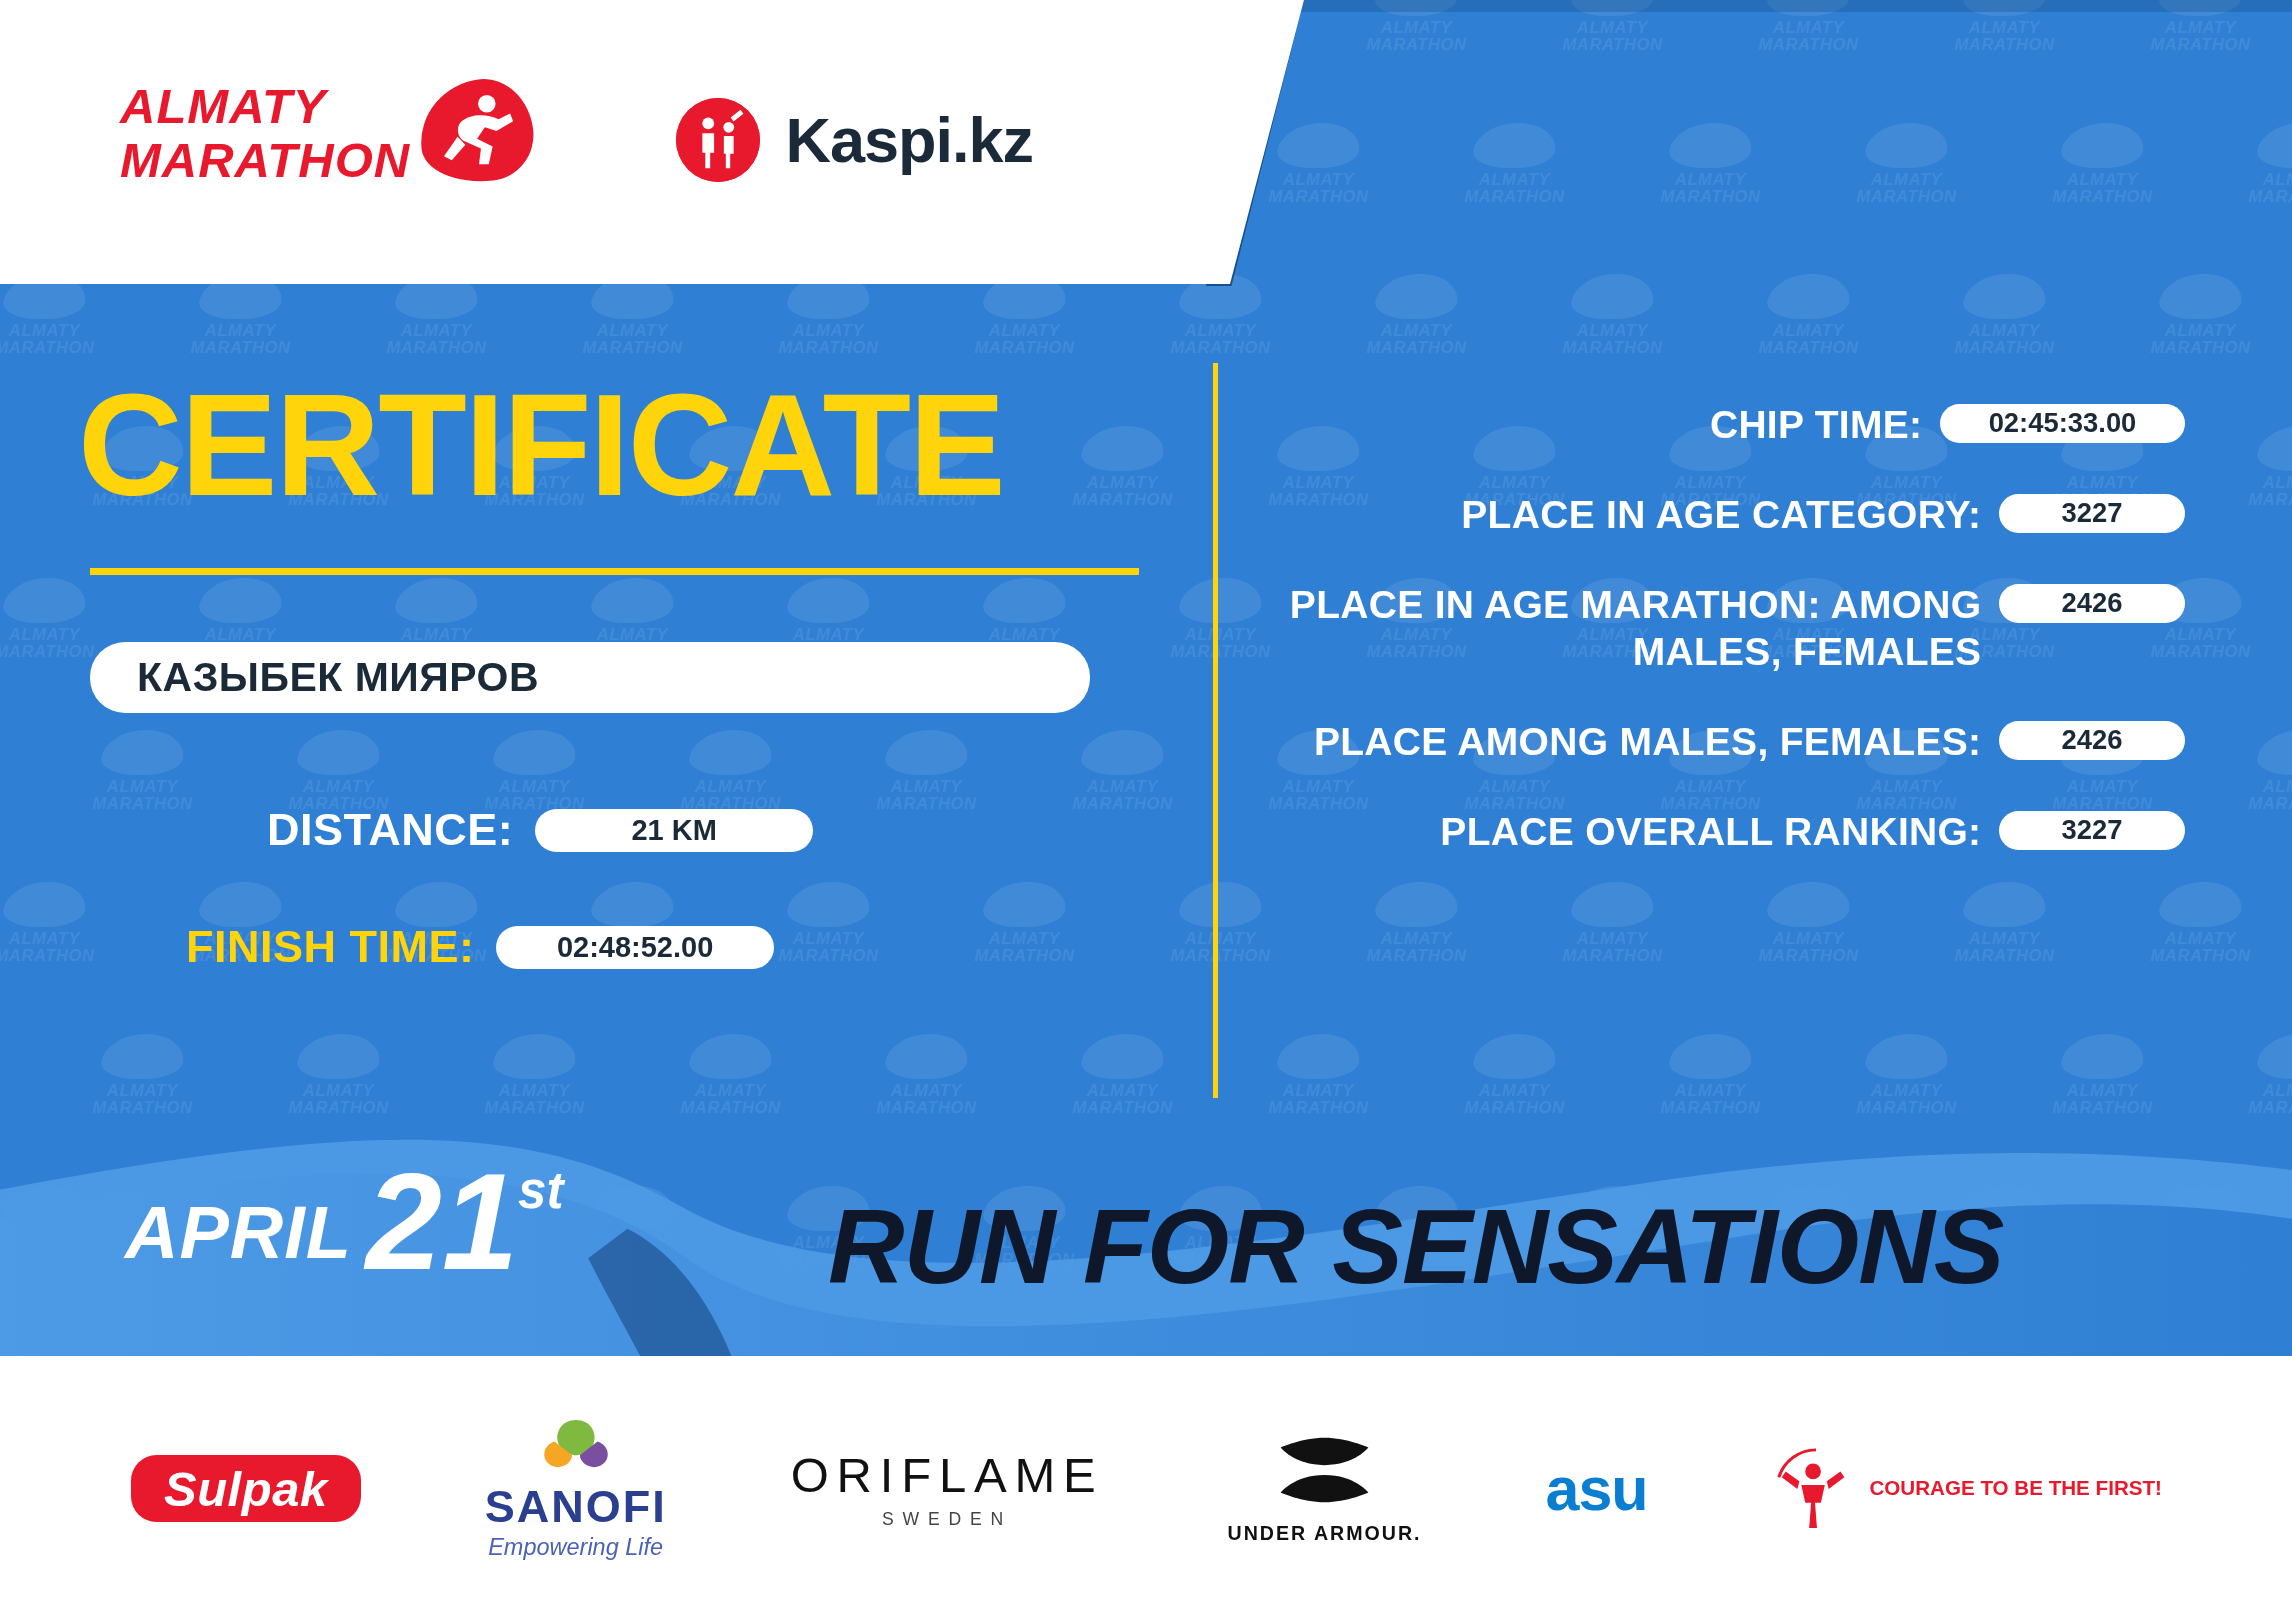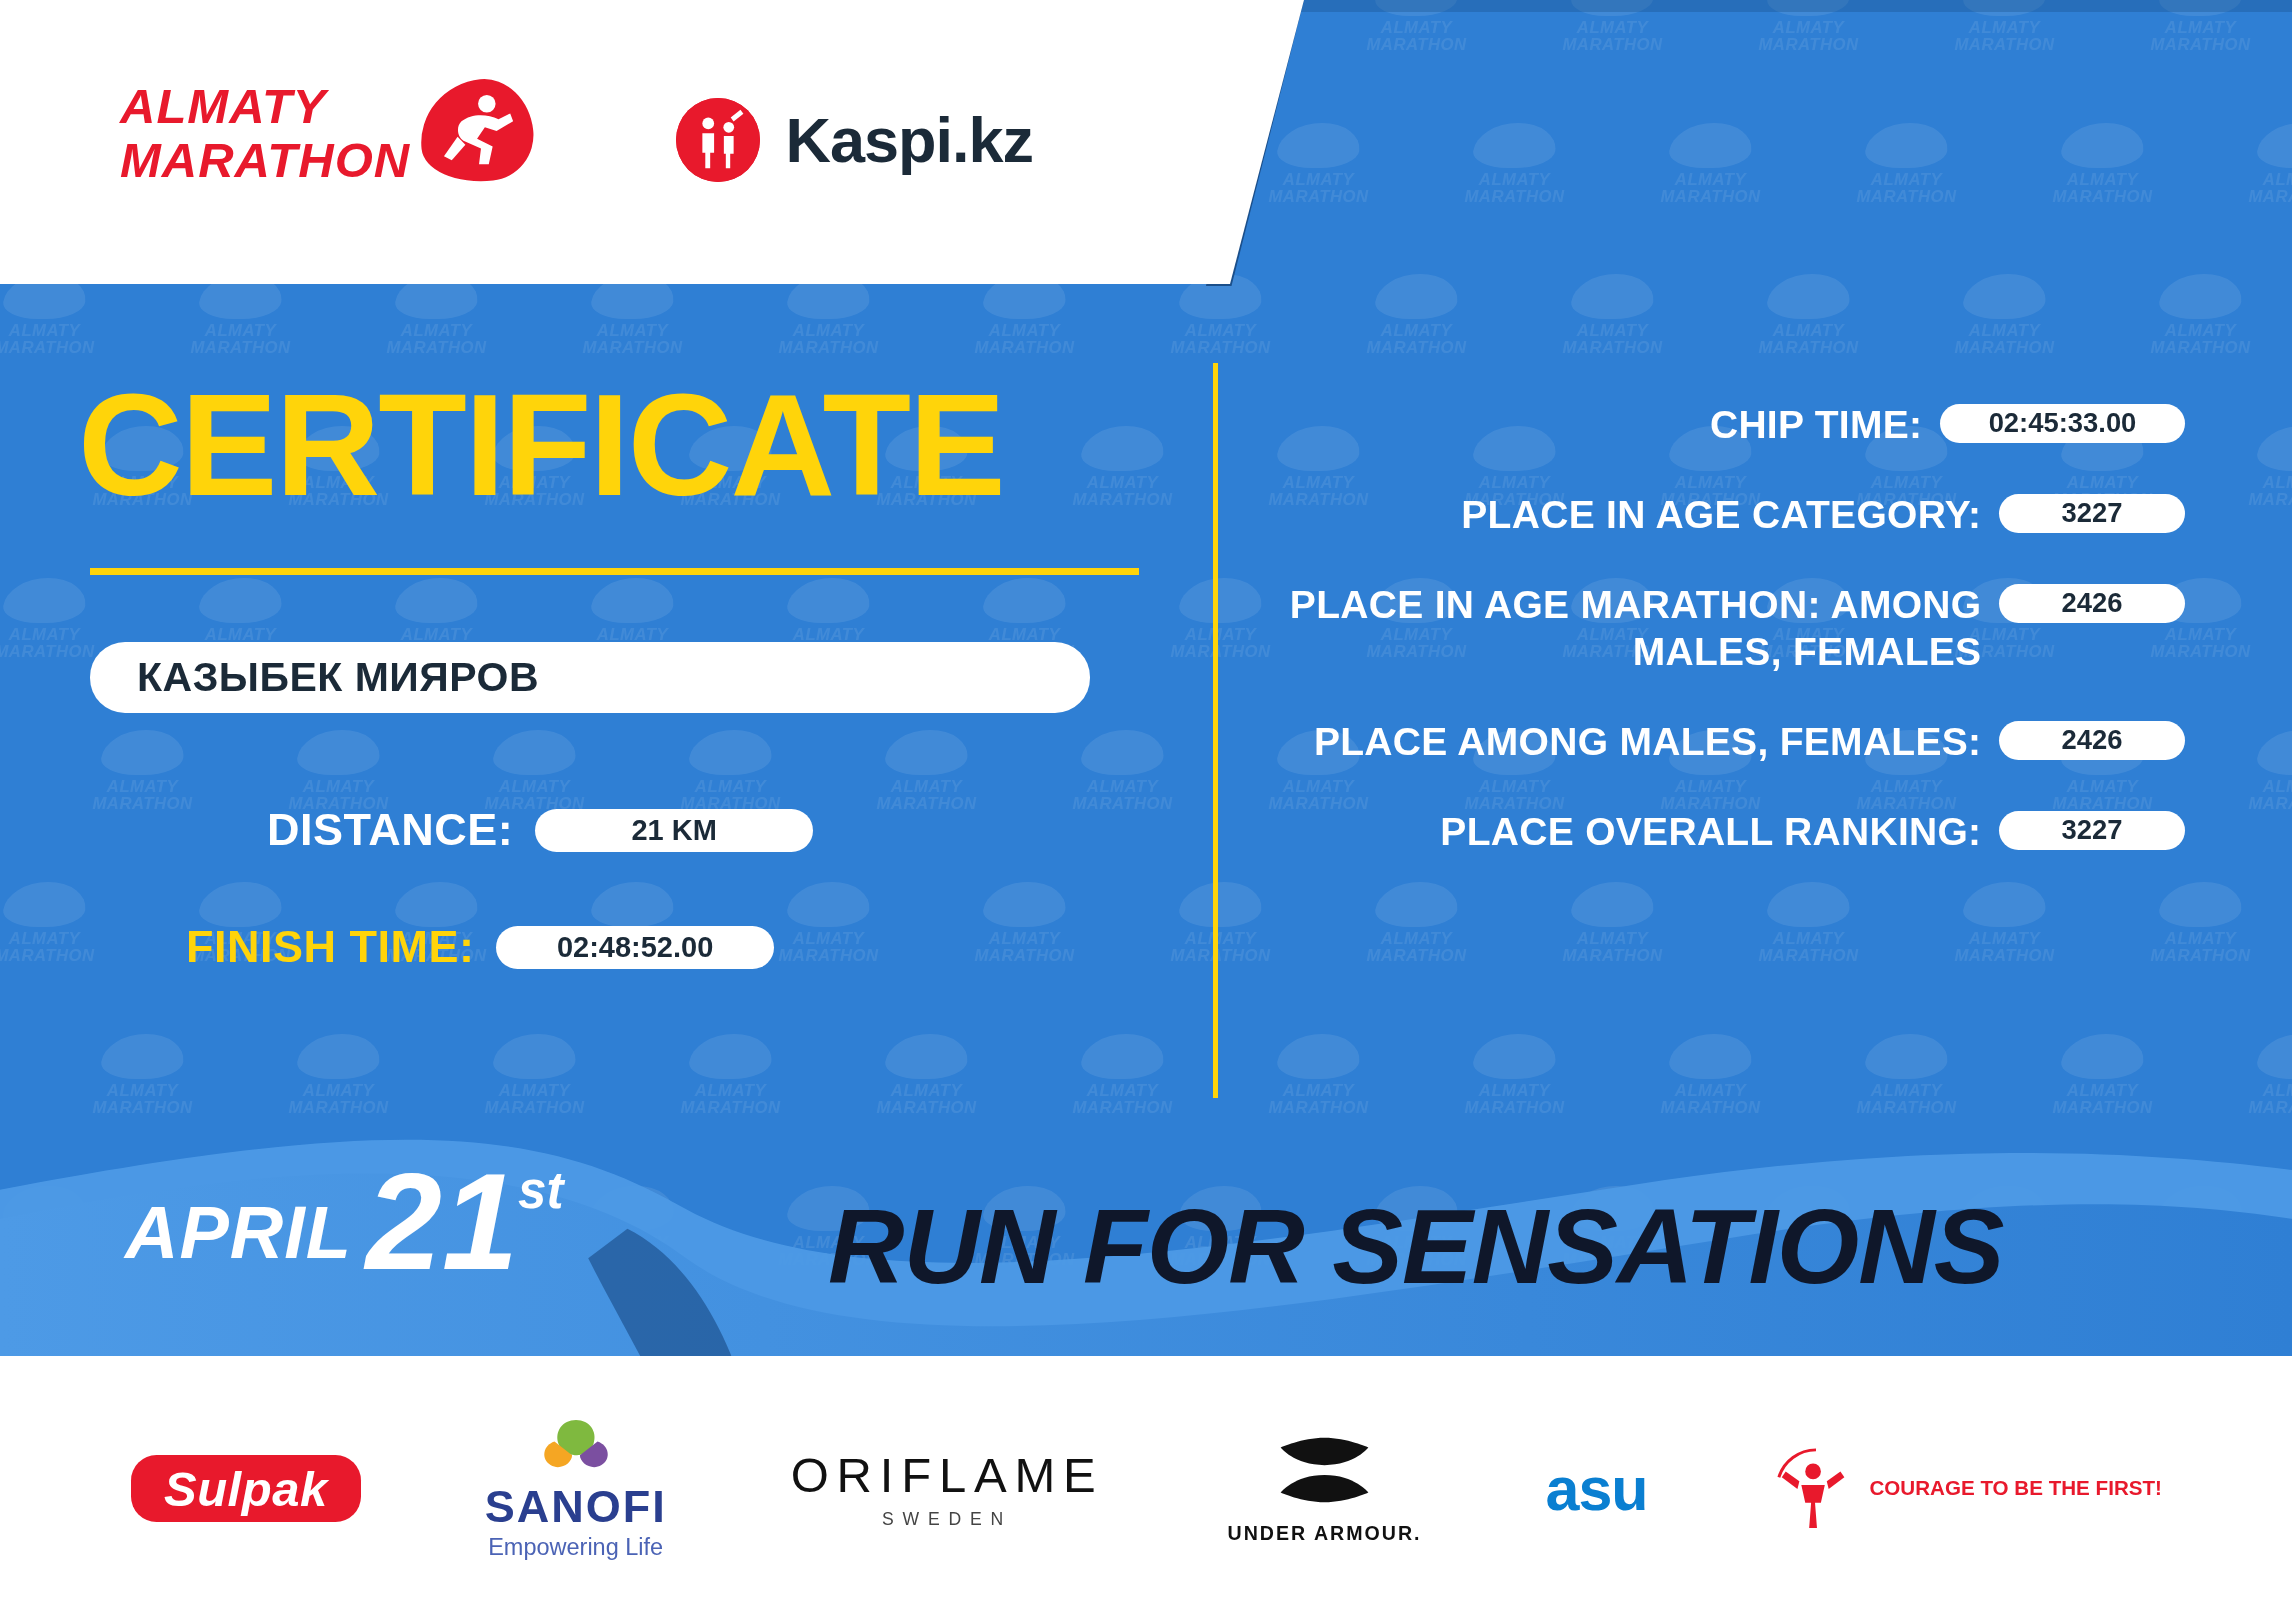--- a/index.html
+++ b/index.html
@@ -314,21 +314,21 @@
     color: #ffffff;
     font-weight: 800;
     font-style: italic;
     font-size: 49px;
     padding: 5.9px 33px;
     border-radius: 25.5px;
     letter-spacing: 0.5px;
   }
   .sanofi { text-align: center; color: #2a3f8f; }
   .sanofi .nm { font-weight: 700; font-size: 45px; letter-spacing: 2px; }
-  .sanofi .sub { font-size: 23.5px; color: #4b63b5; margin-top: 1px; }
+  .sanofi .sub { font-style: italic; font-size: 23.5px; color: #4b63b5; margin-top: 1px; }
   .oriflame { text-align: center; color: #111; }
   .oriflame .nm { font-size: 49px; letter-spacing: 7.8px; }
   .oriflame .sub { font-size: 17.6px; letter-spacing: 8.8px; margin-top: 5.9px; color: #444; }
   .ua { text-align: center; color: #111; }
   .ua .nm { font-size: 19.6px; font-weight: 700; letter-spacing: 2px; margin-top: 7.8px; }
   .asu { color: #0a7fd1; font-weight: 700; font-size: 61px; letter-spacing: -1px; display:flex; align-items:center; }
   .yessenov { display: flex; align-items: center; gap: 15.7px; }
   .yessenov .txt { color: #4a1f6e; font-weight: 800; font-size: 22.5px; line-height: 27.4px; letter-spacing: 0.3px; }
   .corpfund { display: flex; align-items: center; gap: 9.8px; }
   .corpfund .txt { color: #e8192c; font-weight: 700; font-size: 20.6px; line-height: 24.5px; text-align: center; }

